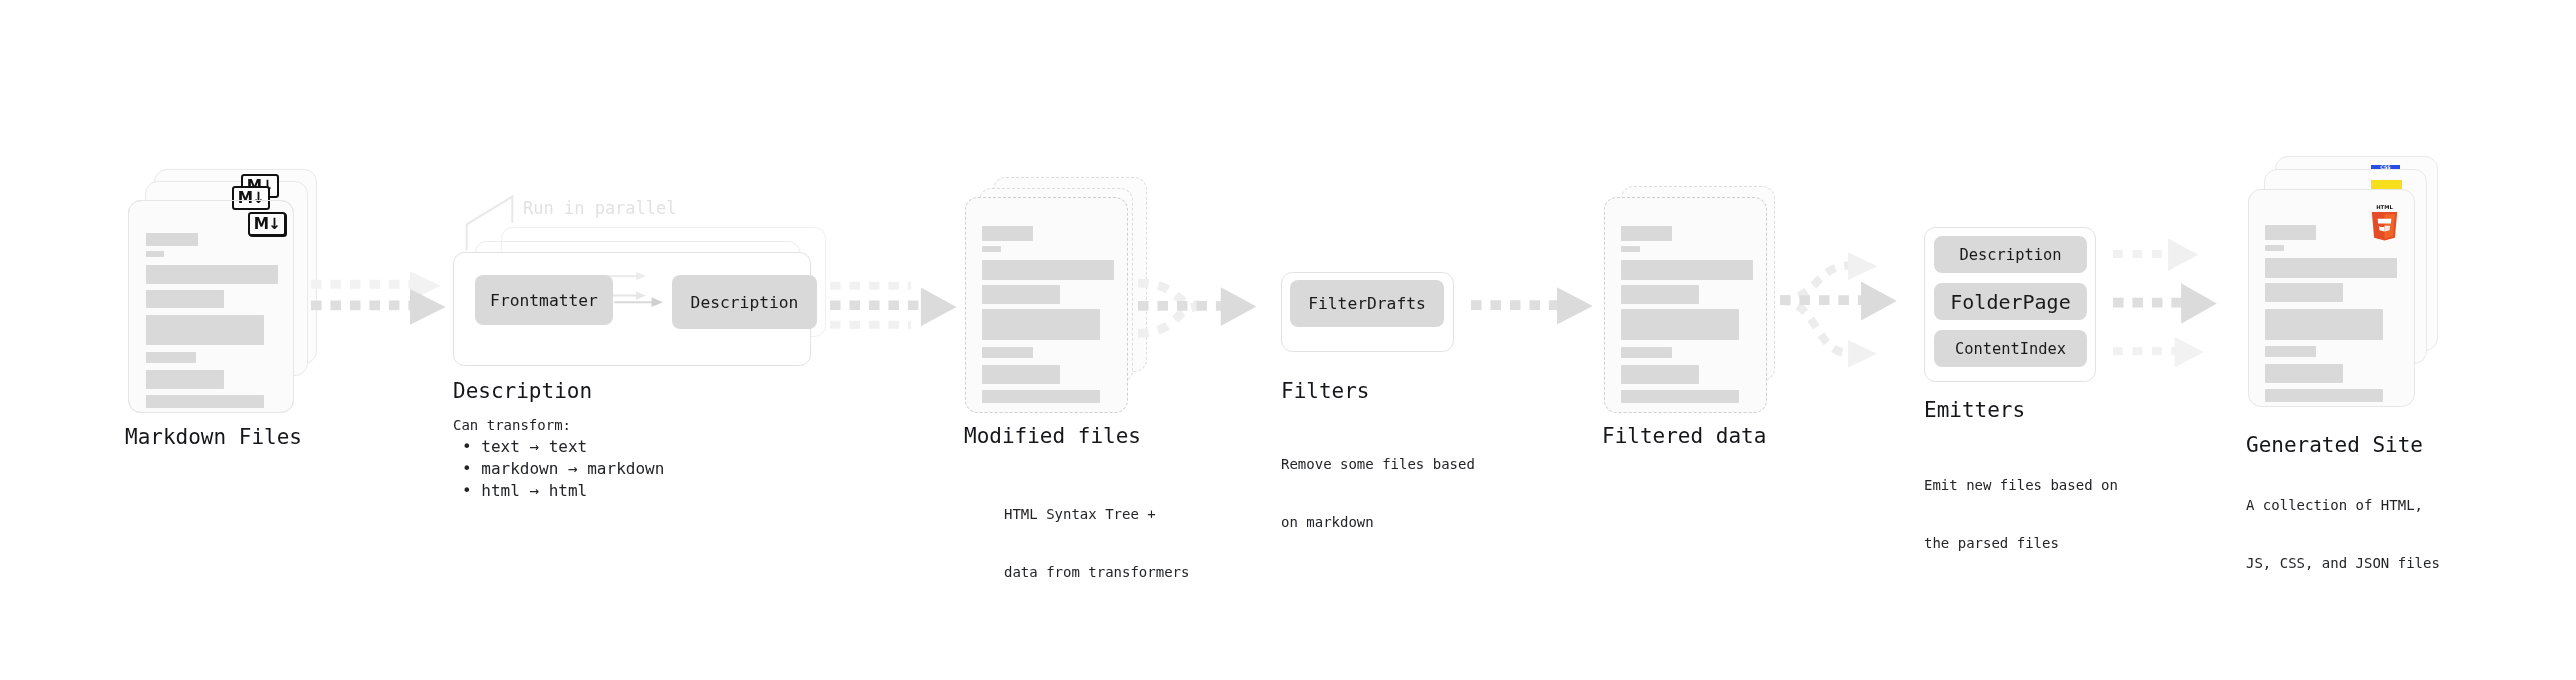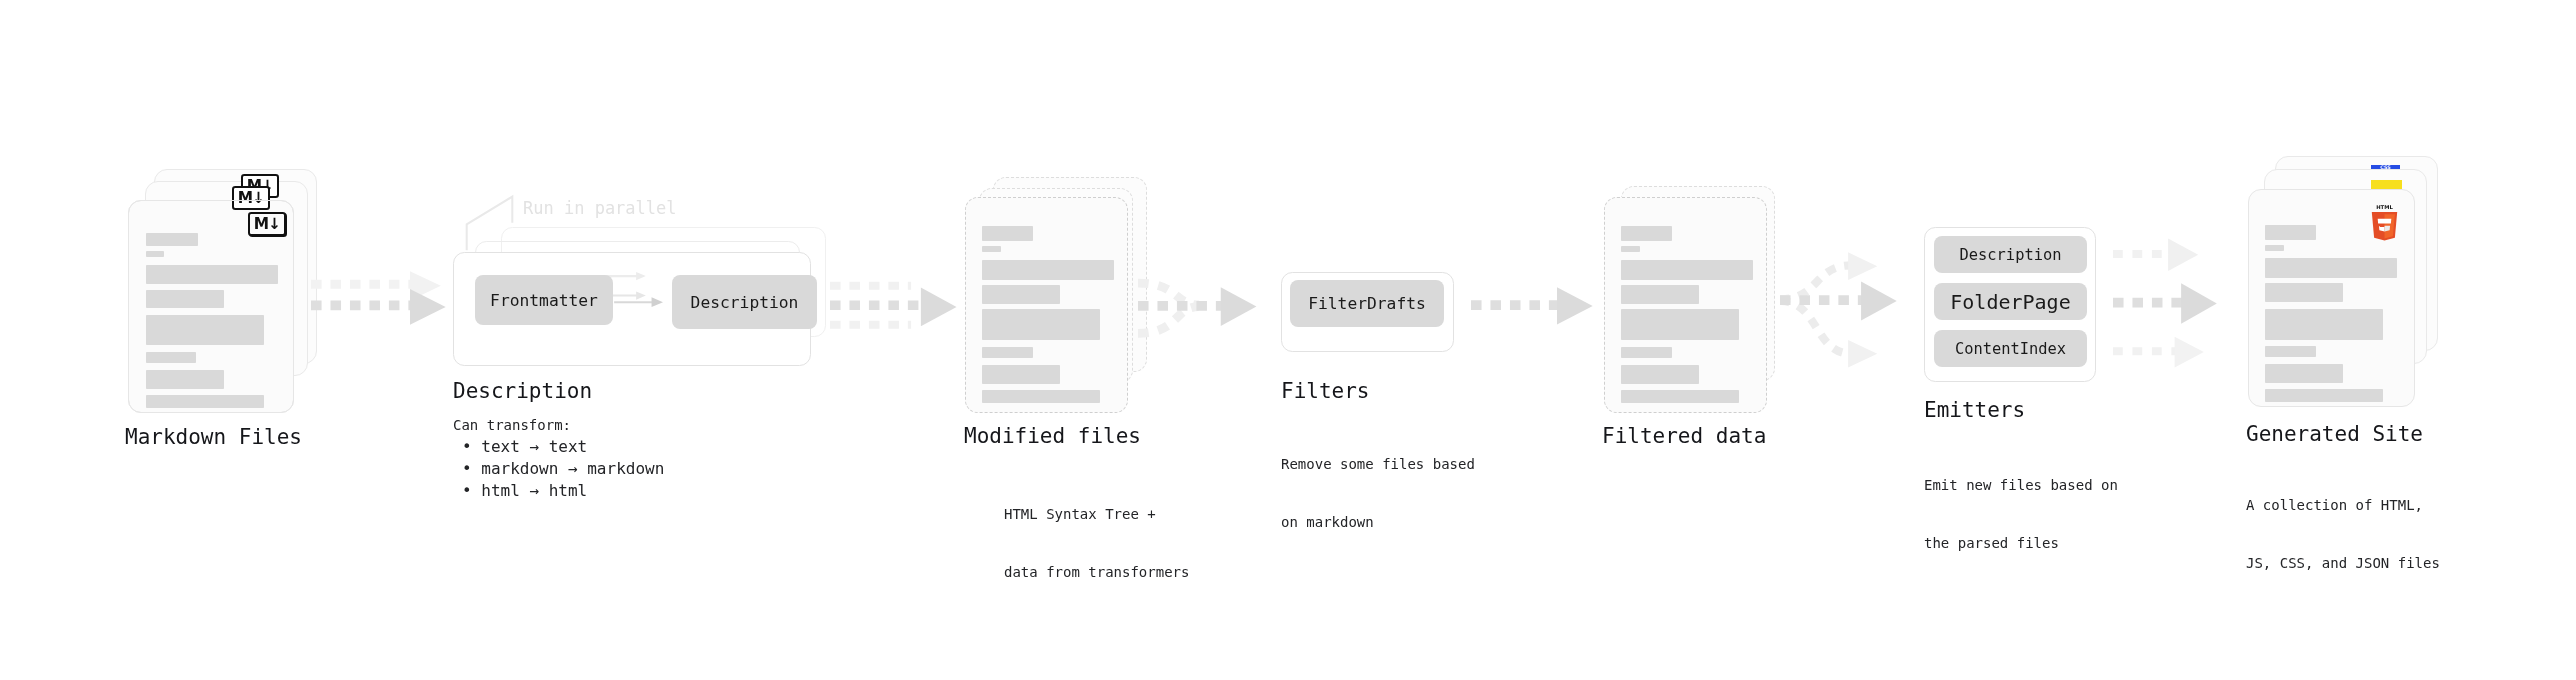--- a/index.html
+++ b/index.html
@@ -248,21 +248,21 @@
         <text x="50" y="13" font-size="17" font-weight="900" text-anchor="middle" fill="#111" font-family="DejaVu Sans, Liberation Sans, sans-serif">HTML</text>
         <path d="M9,22 L91,22 L83.5,105 L50,114 L16.5,105 Z" fill="#e44d26"></path>
         <path d="M50,29 L50,107.5 L77,100 L83.5,29 Z" fill="#f16529"></path>
         <path d="M50,44 L28,44 L29.5,59 L50,59 L50,44 Z
                  M50,44 L72,44 L70.5,59 L50,59
                  M32,66 L33.5,81 L50,85 L50,70 L36,70 Z" fill="#ffffff"></path>
         <path d="M50,70 L50,85 L66.5,81 L68,66 L50,66 Z" fill="#ebebeb"></path>
       </svg>
     </div>
 
-    <div class="title" style="left:2246px;top:422px;">Generated Site</div>
+    <div class="title" style="left:2246px;top:433px;">Generated Site</div>
     <div class="sub" style="left:2246px;top:457px;">
       <div>A collection of HTML,</div>
       <div>JS, CSS, and JSON files</div>
     </div>
   </div>
 
 </div>
 
 
 </body></html>

